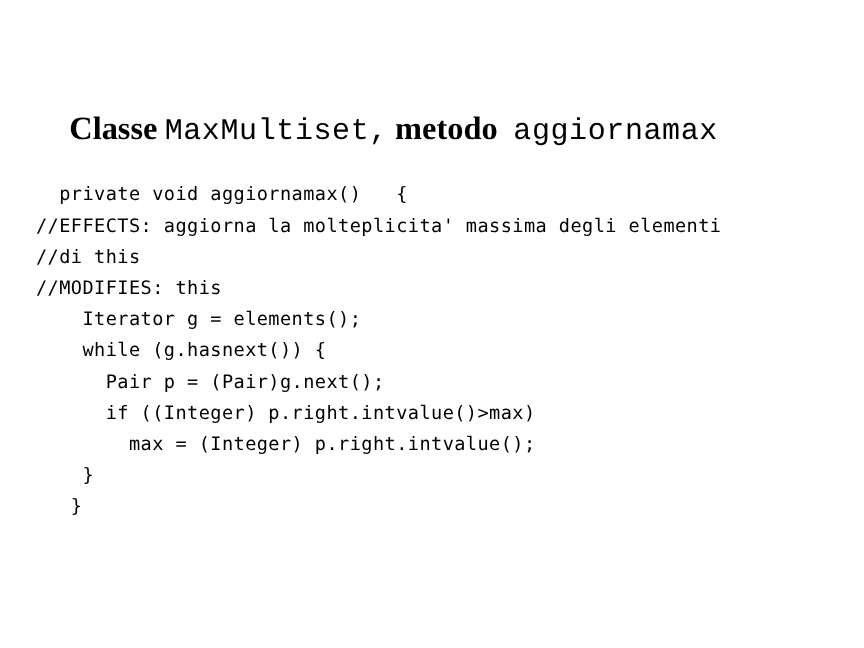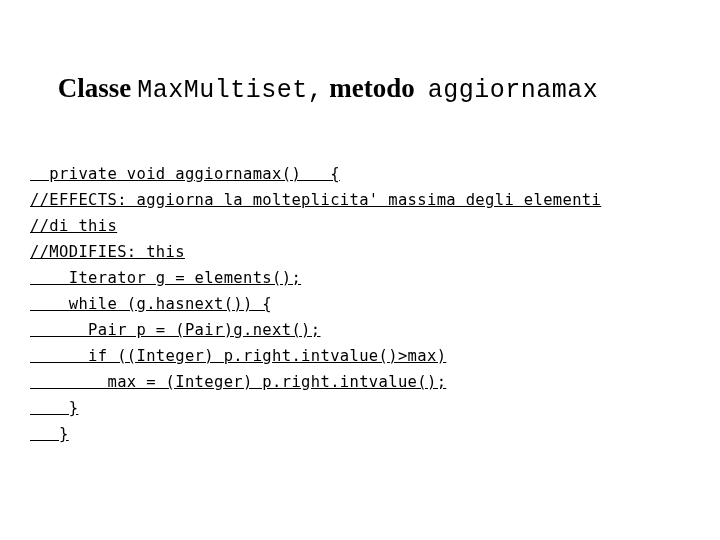--- a/index.html
+++ b/index.html
@@ -19,21 +19,21 @@
     position: relative;
     width: 720px;
     height: 540px;
     background: #ffffff;
   }
 
   
   .slide-title {
     position: absolute;
     left: 0;
-    top: 49px;
+    top: 68px;
     width: 656px;
     text-align: center;
     white-space: nowrap;
     line-height: 1.05;
   }
   .title-word-serif {
     font-family: "Liberation Serif", serif;
     font-weight: bold;
     font-size: 27px;
     letter-spacing: 0px;
@@ -50,29 +50,28 @@
   }
   .title-space-wide {
     display: inline-block;
     width: 13px;
   }
 
   
   .code-block {
     position: absolute;
     left: 30px;
-    top: 145px;
+    top: 133px;
     width: 672px;
     font-family: "Liberation Mono", monospace;
     font-size: 15.5px;
     line-height: 26px;
     white-space: pre;
     color: #000000;
     letter-spacing: 0.35px;
-    text-decoration: underline;
   }
   .code-line {
     display: block;
     height: 26px;
     white-space: pre;
   }
 </style>
 </head>
 <body>
 

